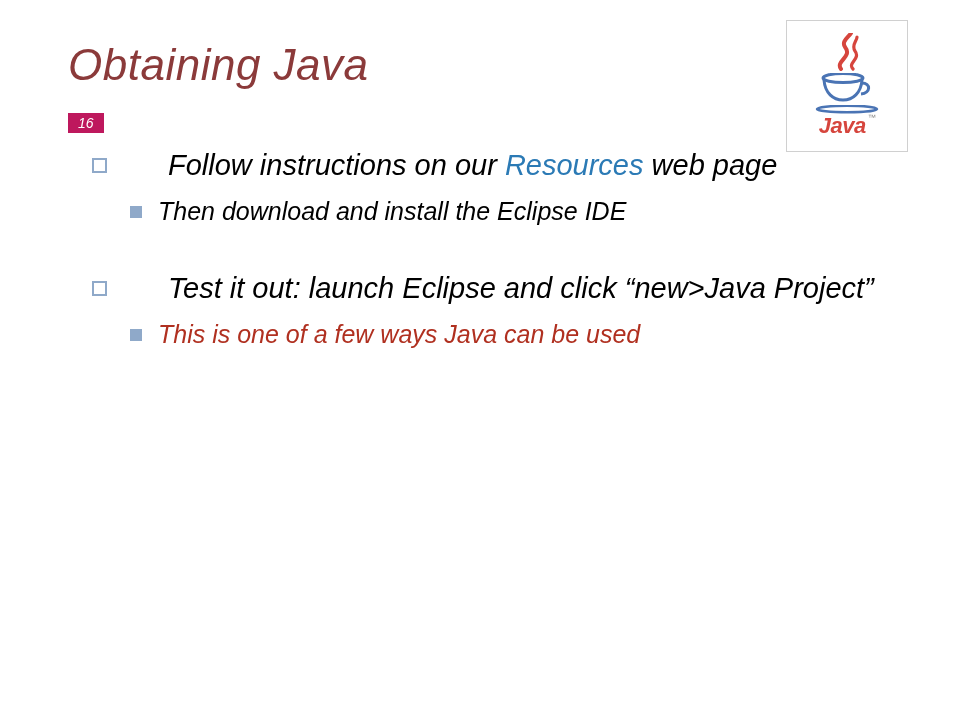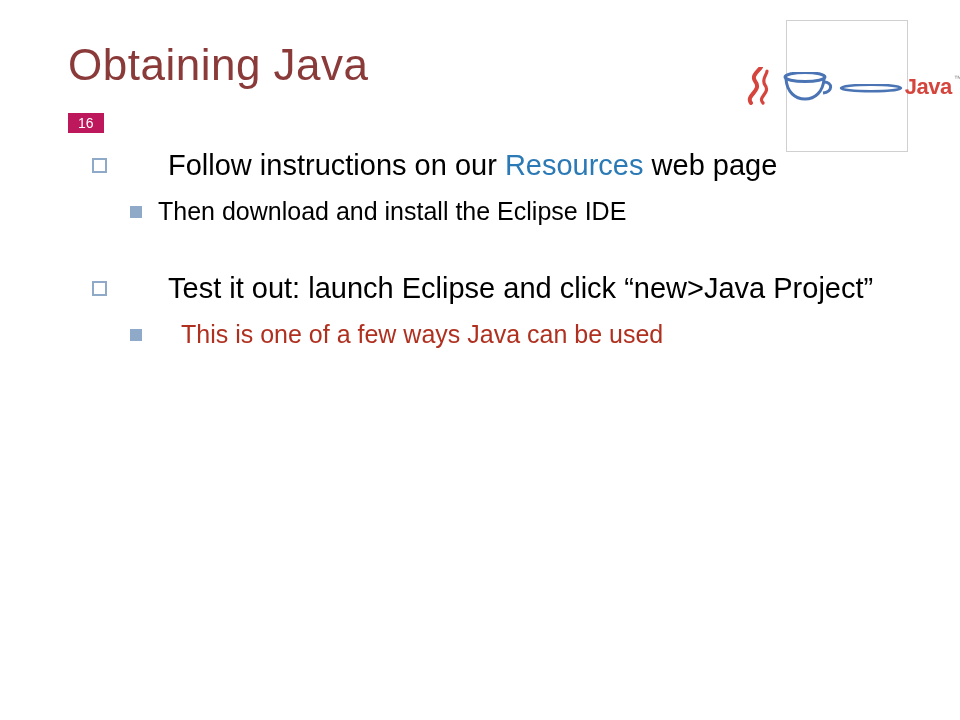--- a/index.html
+++ b/index.html
@@ -1,35 +1,35 @@
 <!DOCTYPE html>
 <html><head>
 <meta charset="utf-8">
 <style>
   * { box-sizing: border-box; margin: 0; padding: 0; }
   html, body { width: 960px; height: 720px; background: #fff; font-family: "Gill Sans", "Gill Sans MT", "Trebuchet MS", "Segoe UI", sans-serif; }
-  .slide { position: relative; width: 960px; height: 528px; padding: 40px 68px 40px 68px; }
+  .slide { position: relative; width: 960px; height: 528px; padding: 40px 68px 40px 68px; font-style: italic; }
   .title-row { margin-bottom: 12px; }
   .title { font-size: 44px; font-weight: 400; color: #8b3a3a; letter-spacing: 0.5px; }
   .badge { position: absolute; left: 68px; top: 113px; background: #be185d; color: #fff; font-size: 14px; padding: 2px 10px; font-family: Arial, sans-serif; }
-  .logo { position: absolute; right: 52px; top: 20px; width: 122px; height: 132px; background: #fff; border: 1px solid #d0d0d0; display: flex; flex-direction: row; align-items: center; justify-content: center; }
+  .logo { position: absolute; right: 52px; top: 20px; width: 122px; height: 132px; background: #fff; border: 1px solid #d0d0d0; display: flex; flex-direction: column; align-items: center; justify-content: center; }
   .steam { position: relative; width: 48px; height: 38px; }
   .steam svg { width: 48px; height: 38px; }
   .cup { position: relative; width: 56px; height: 30px; margin-top: 2px; }
   .cup svg { width: 56px; height: 30px; }
   .saucer { width: 68px; height: 10px; margin-top: -2px; }
   .saucer svg { width: 68px; height: 10px; }
   .java-word { font-family: Arial, sans-serif; font-weight: bold; font-size: 22px; color: #d6453d; margin-top: 2px; letter-spacing: -0.5px; }
   .tm { font-size: 8px; color: #888; vertical-align: top; margin-left: 2px; font-weight: normal; }
   .content { margin-top: 56px; padding-left: 24px; }
   .l1 { display: flex; align-items: flex-start; font-size: 29px; color: #000; margin-bottom: 10px; line-height: 1.35; gap: 43px; }
   .l1 .bullet { width: 15px; height: 15px; border: 2px solid #8fa9c9; flex: 0 0 auto; margin-top: 12px; margin-right: 18px; }
   .l2 { display: flex; align-items: flex-start; font-size: 25px; color: #000; margin-left: 38px; margin-bottom: 8px; line-height: 1.35; padding-right: 110px; }
   .l2 .bullet { width: 12px; height: 12px; background: #8fa9c9; flex: 0 0 auto; margin-top: 11px; margin-right: 16px; }
-  .l2.red .text { color: #b03020; margin-left: 23px; }
+  .l2.red .text { color: #b03020; }
   .spacer { height: 32px; }
   .link { color: #2b7ab5; }
 </style>
 </head>
 <body>
 
 <div class="slide">
 
   <div class="title-row">
     <div class="title">Obtaining Java</div>

